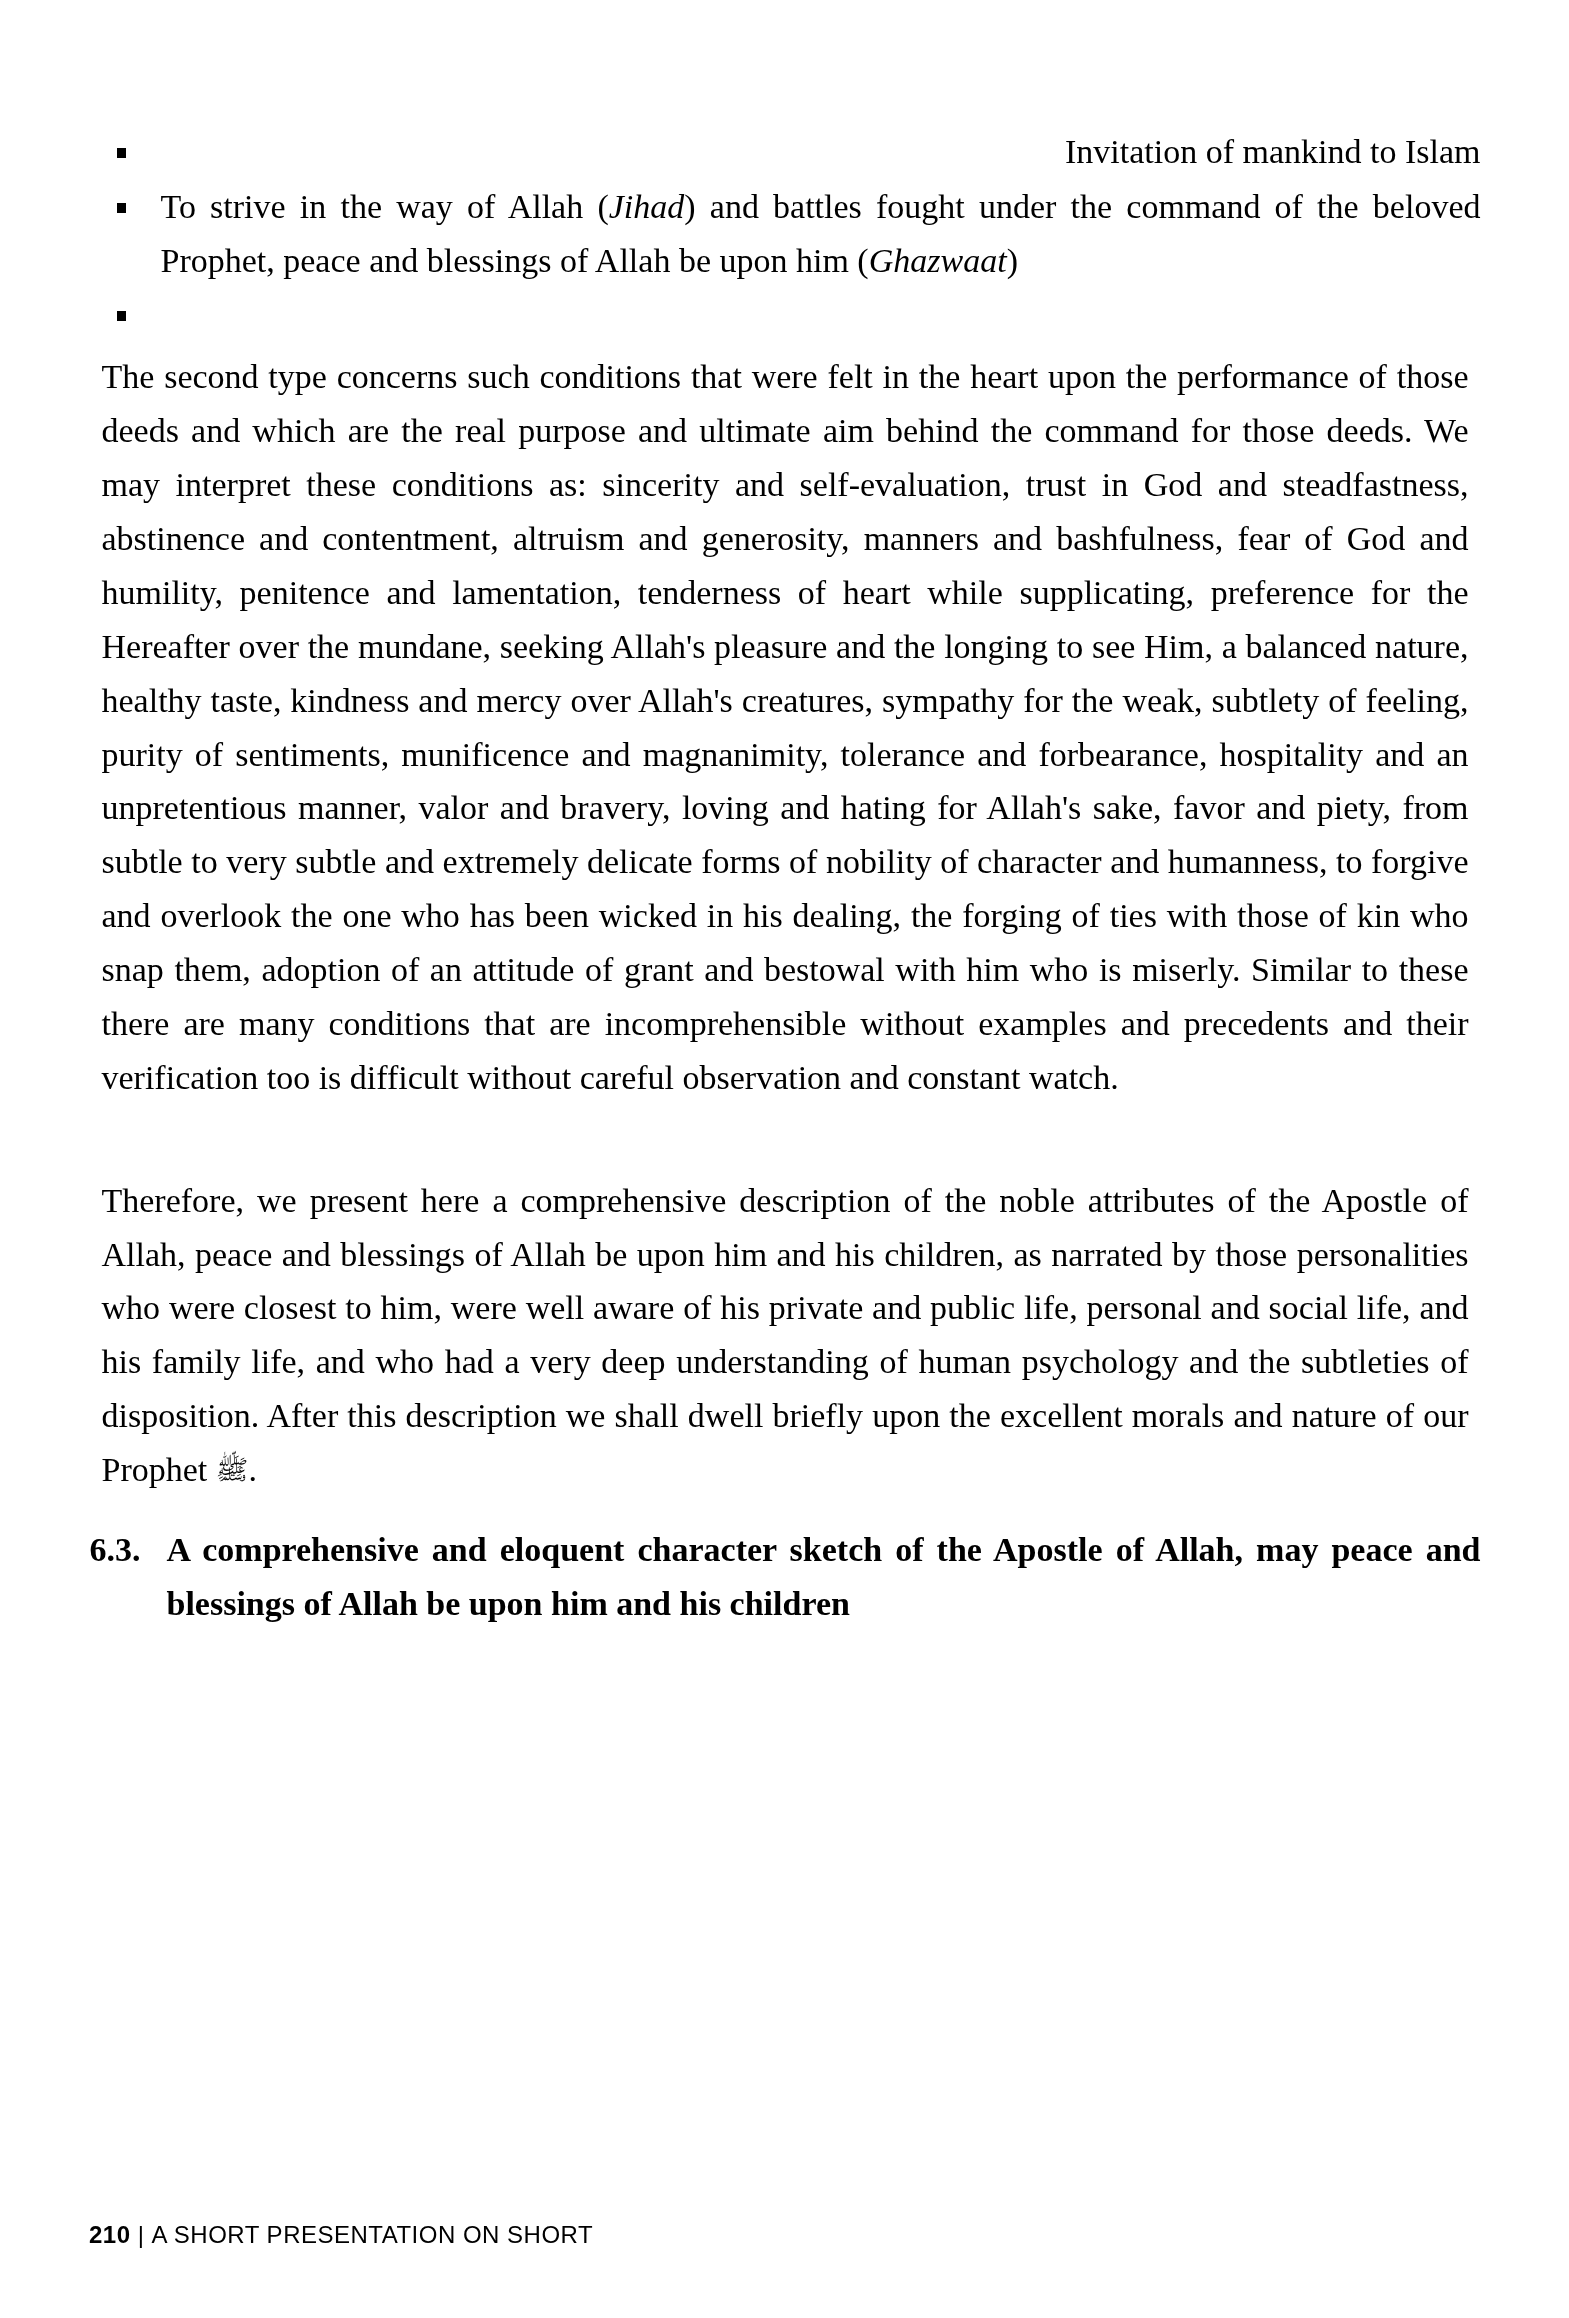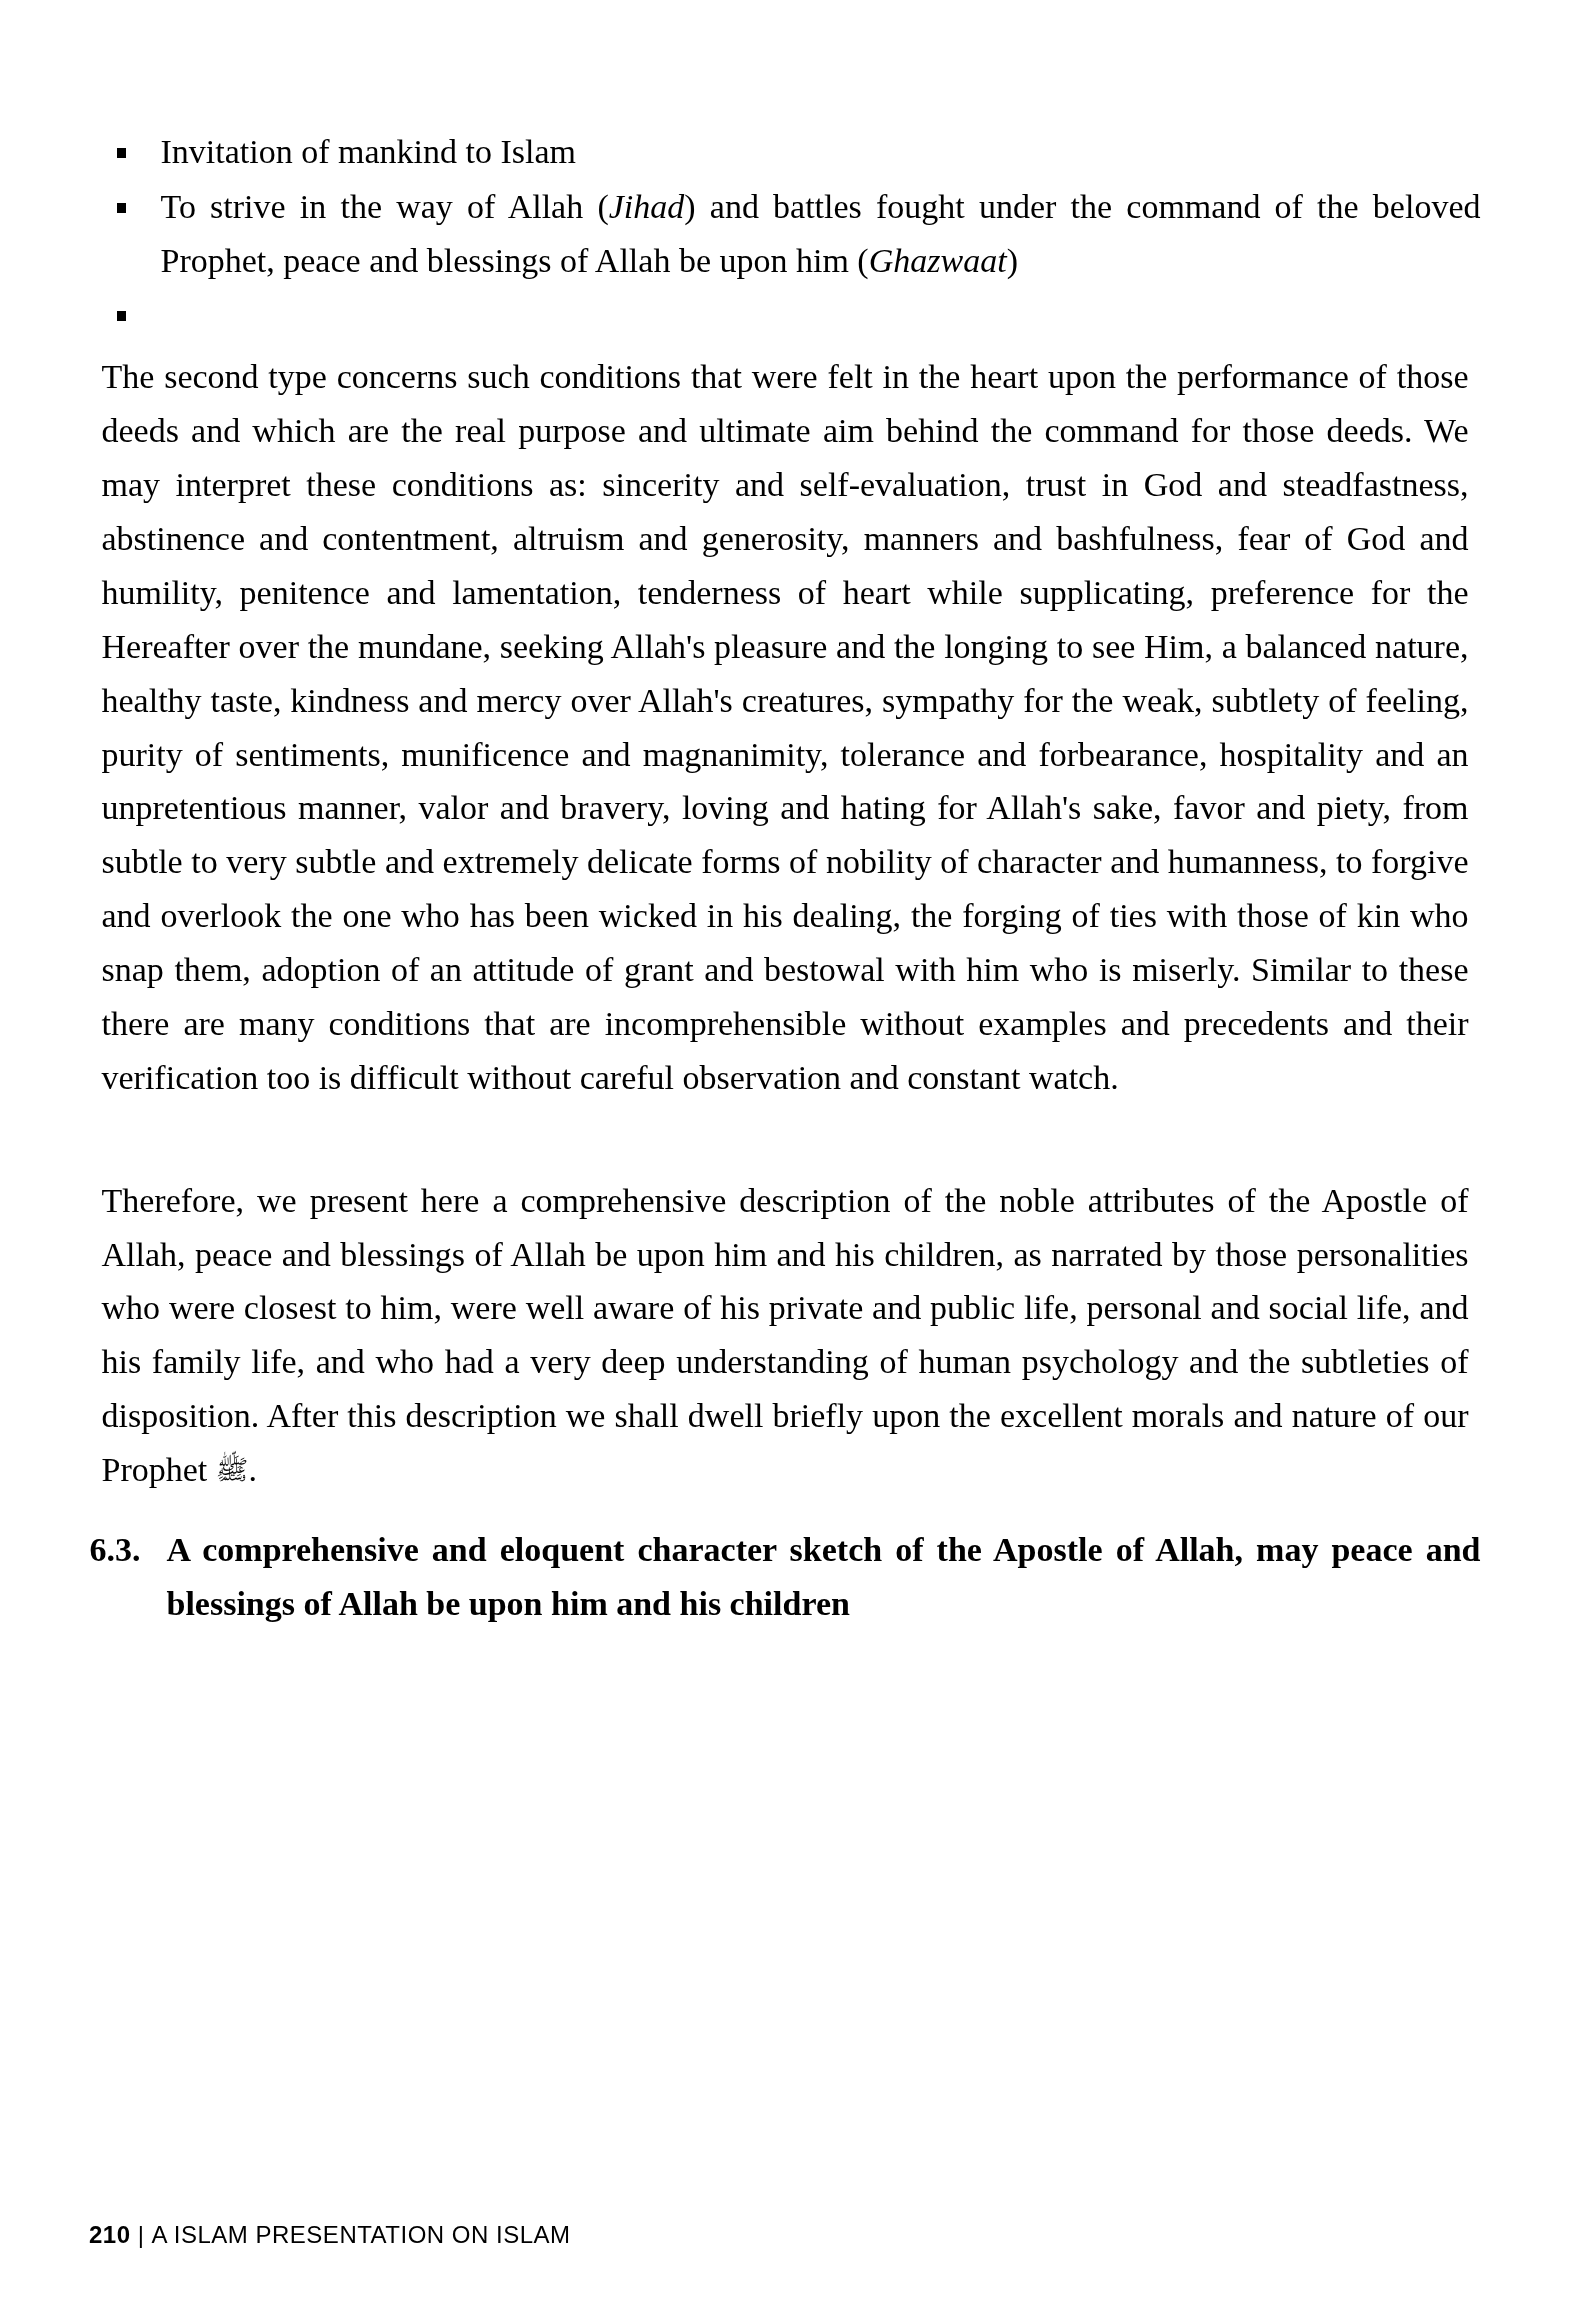--- a/index.html
+++ b/index.html
@@ -45,21 +45,21 @@
   }
   ul.bullets li .sq {
     position: absolute;
     left: 27px;
     top: 23px;
     width: 9.8px;
     height: 9.8px;
     background: #000;
   }
   ul.bullets li.single {
-    text-align: left;
+    text-align: right;
   }
   .it { font-style: italic; }
 
   p.body {
     font-size: 34px;
     line-height: 1.585;
     text-align: justify;
     margin: 12px;
     text-justify: inter-word;
   }
@@ -132,16 +132,16 @@
     <p class="body"><span>Therefore, we present here a comprehensive description of the noble attributes of the Apostle of Allah, peace and blessings of Allah be upon him and his children, as narrated by those personalities who were closest to him, were well aware of his private and public life, personal and social life, and his family life, and who had a very deep understanding of human psychology and the subtleties of disposition.  After this description we shall dwell briefly upon the excellent morals and nature of our Prophet</span> <span class="salla">ﷺ</span><span>.</span></p>
 
     <div class="heading">
       <div class="num">6.3.</div>
       <div class="htext">A comprehensive and eloquent character sketch of the Apostle of Allah, may peace and blessings of Allah be upon him and his children</div>
     </div>
 
   </div>
 
   <div class="footer">
-    <span class="pno">210</span><span class="sep">|</span><span class="ftitle">A ISLAM PRESENTATION ON ISLAM</span>
+    <span class="pno">210</span><span class="sep">|</span><span class="ftitle">A SHORT PRESENTATION ON SHORT</span>
   </div>
 </div>
 
 
 </body></html>

